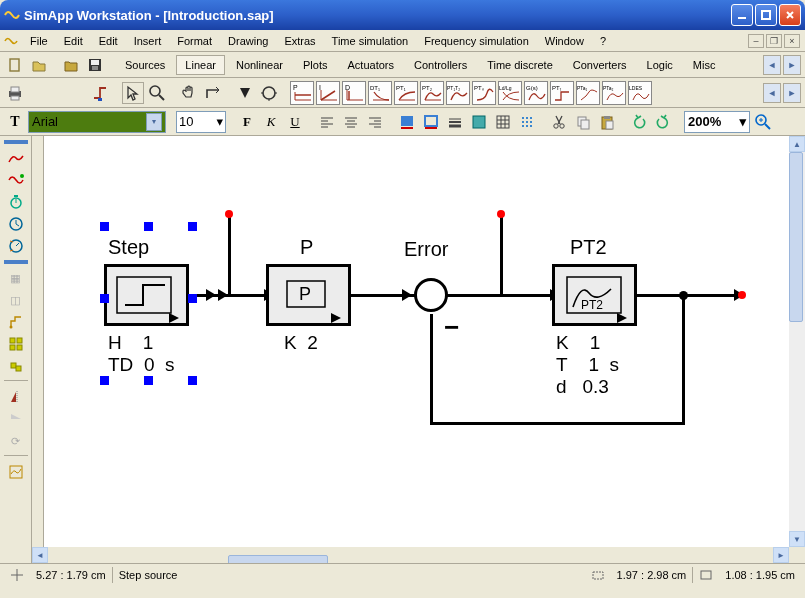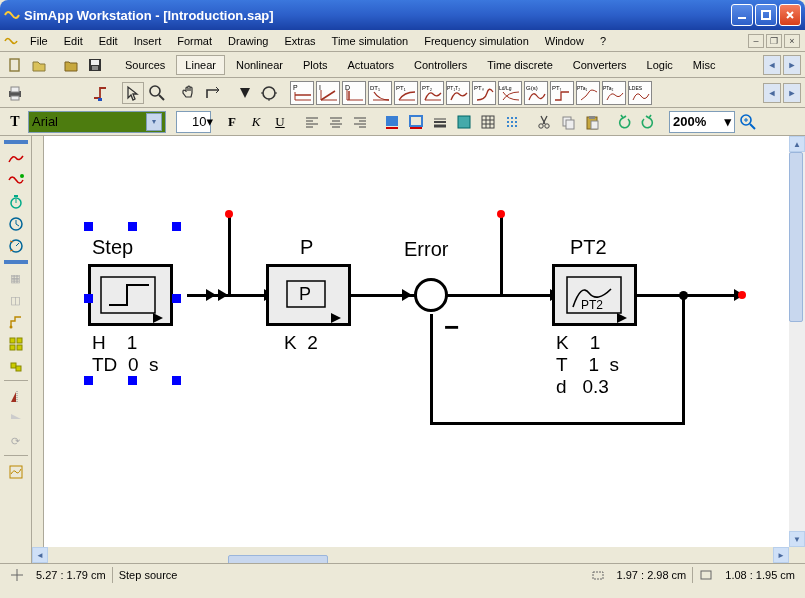--- a/index.html
+++ b/index.html
@@ -29,21 +29,21 @@
 .block-tab { padding: 3px 8px; font-size: 11px; cursor: pointer; border: 1px solid transparent; }
 .block-tab.active { border: 1px solid #aca899; background: #f5f2e7; }
 .nav-btns { margin-left: auto; display: flex; gap: 2px; }
 .nav-btn { width: 18px; height: 20px; border: 1px solid #aca899; background: #dbe5f3; display: flex; align-items: center; justify-content: center; font-size: 9px; color: #4a6a9e; cursor: pointer; }
 
 .tb-icon { width: 24px; height: 24px; border: 1px solid #888; background: #fdfdfd; font-size: 8px; display: flex; align-items: center; justify-content: center; cursor: pointer; position: relative; }
 .tb-icon svg { width: 22px; height: 22px; }
 
 .font-select { width: 138px; height: 22px; border: 1px solid #7f9db9; background: #4d7c0f; display: flex; align-items: center; padding: 0 3px; font-size: 13px; }
 .font-select .dd { margin-left: auto; width: 16px; height: 18px; background: #c8d7ee; border: 1px solid #7f9db9; display: flex; align-items: center; justify-content: center; font-size: 8px; color: #4a6a9e; }
-.size-select { width: 35px; height: 22px; border: 1px solid #7f9db9; background: white; display: flex; align-items: center; padding: 0 15px; font-size: 13px; }
+.size-select { width: 50px; height: 22px; border: 1px solid #7f9db9; background: white; display: flex; align-items: center; padding: 0 2px; font-size: 13px; }
 .zoom-select { width: 66px; height: 22px; border: 1px solid #7f9db9; background: white; display: flex; align-items: center; padding: 0 3px; font-size: 13px; font-weight: bold; }
 
 .work-area { display: flex; height: 427px; }
 .left-dock { width: 32px; background: #ece9d8; border-right: 1px solid #aca899; display: flex; flex-direction: column; align-items: center; padding-top: 2px; gap: 2px; }
 .ld-btn { width: 22px; height: 20px; display: flex; align-items: center; justify-content: center; cursor: pointer; }
 .ld-sep { width: 24px; height: 3px; border-top: 1px solid #aca899; margin: 2px 0; }
 
 .canvas-wrap { flex: 1; position: relative; background: white; overflow: hidden; }
 .canvas { position: absolute; top: 0; left: 0; right: 16px; bottom: 16px; background: white; overflow: hidden; }
 .grid-dots { position: absolute; inset: 0; background-image: radial-gradient(circle, #999 0.7px, transparent 0.7px); background-size: 16px 16px; background-position: 4px 4px; }
@@ -558,21 +558,21 @@
         <div class="wire" style="top:178px;left:398px;width:3px;height:111px"></div>
 
         <div style="position:absolute;top:155px;left:647px;width:9px;height:9px;background:black;border-radius:50%"></div>
 
         <div class="wire" style="top:80px;left:196px;width:3px;height:80px"></div>
         <div class="probe" style="top:74px;left:193px"></div>
         <div class="wire" style="top:80px;left:468px;width:3px;height:80px"></div>
         <div class="probe" style="top:74px;left:465px"></div>
         <div class="probe" style="top:155px;left:706px"></div>
 
-        <div class="blk" style="top:128px;left:56px">
+        <div class="blk" style="top:128px;left:72px">
           <div class="blk-title" style="top:-28px;left:4px">Step</div>
           <div class="blk-box" style="width:85px;height:62px">
             <svg width="79" height="56" style="position:absolute;top:0;left:0">
                 <rect x="10" y="10" width="54" height="36" fill="none" stroke="#000" stroke-width="1.5"></rect>
                 <path d="M18 38 h18 v-20 h22" fill="none" stroke="#000" stroke-width="2"></path>
                 <path d="M62 46 l10 5 l-10 5 z" fill="#000"></path>
               </svg>
           </div>
           <div class="blk-params" style="top:68px;left:4px">H    1
 TD  0  s</div>

